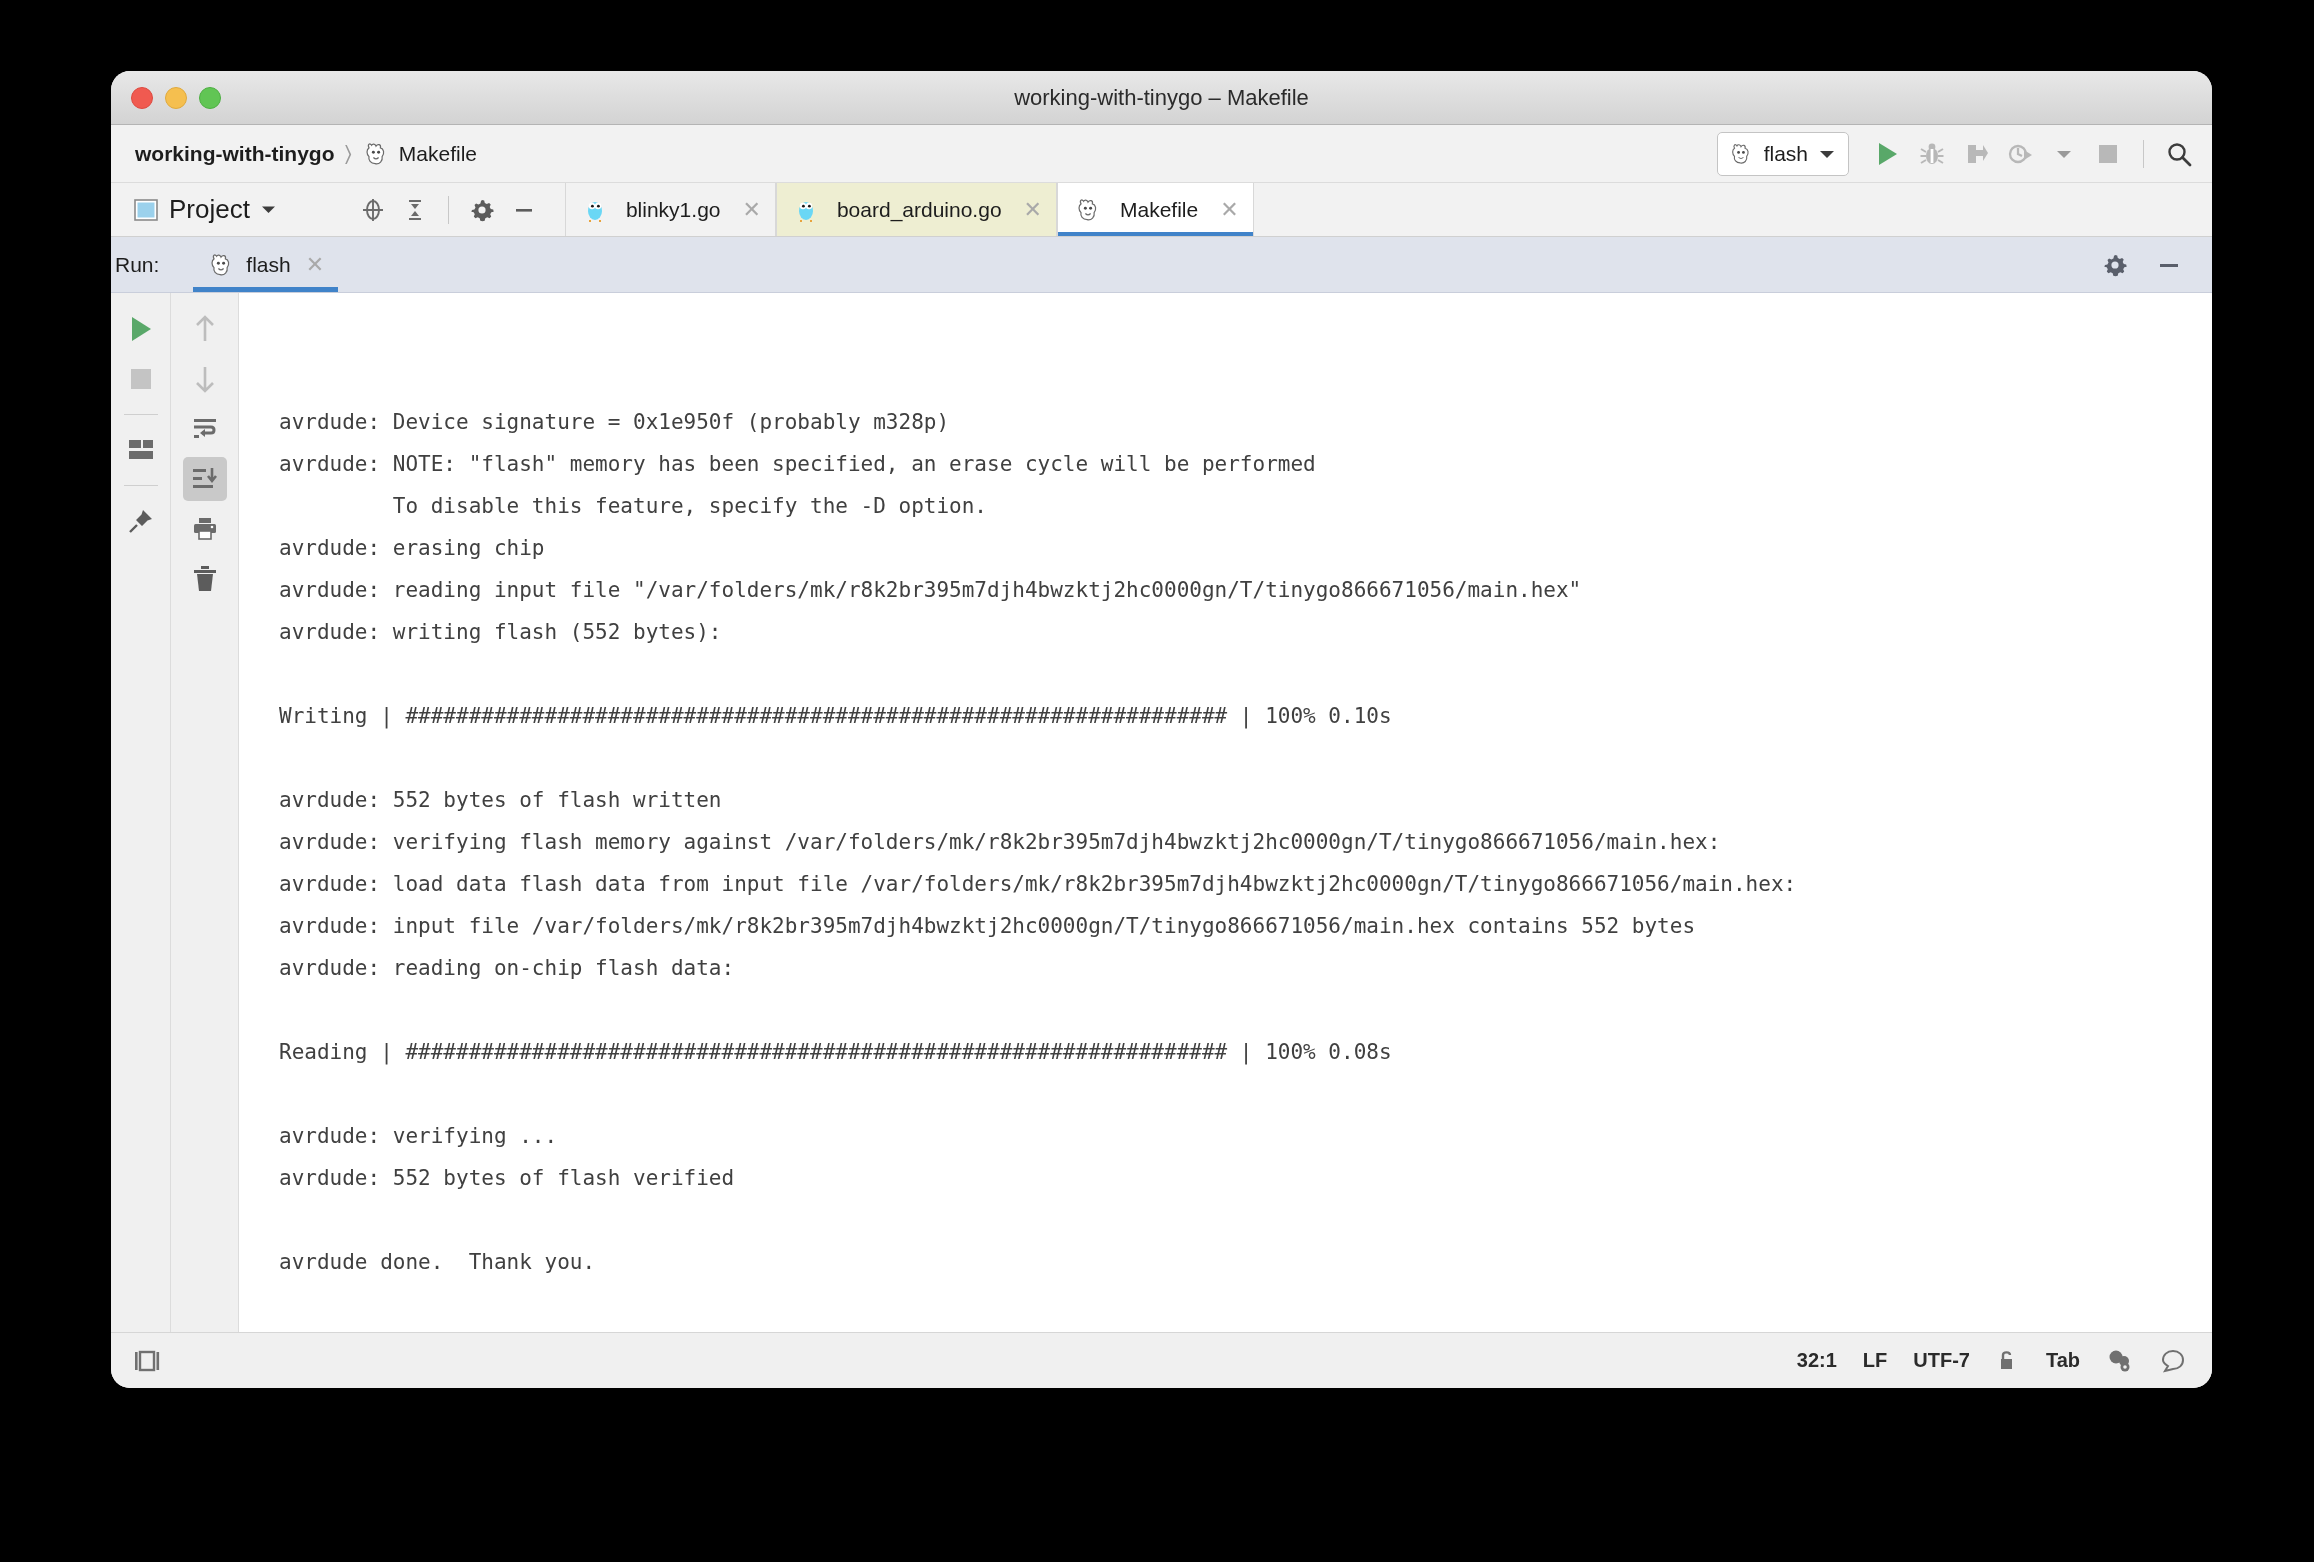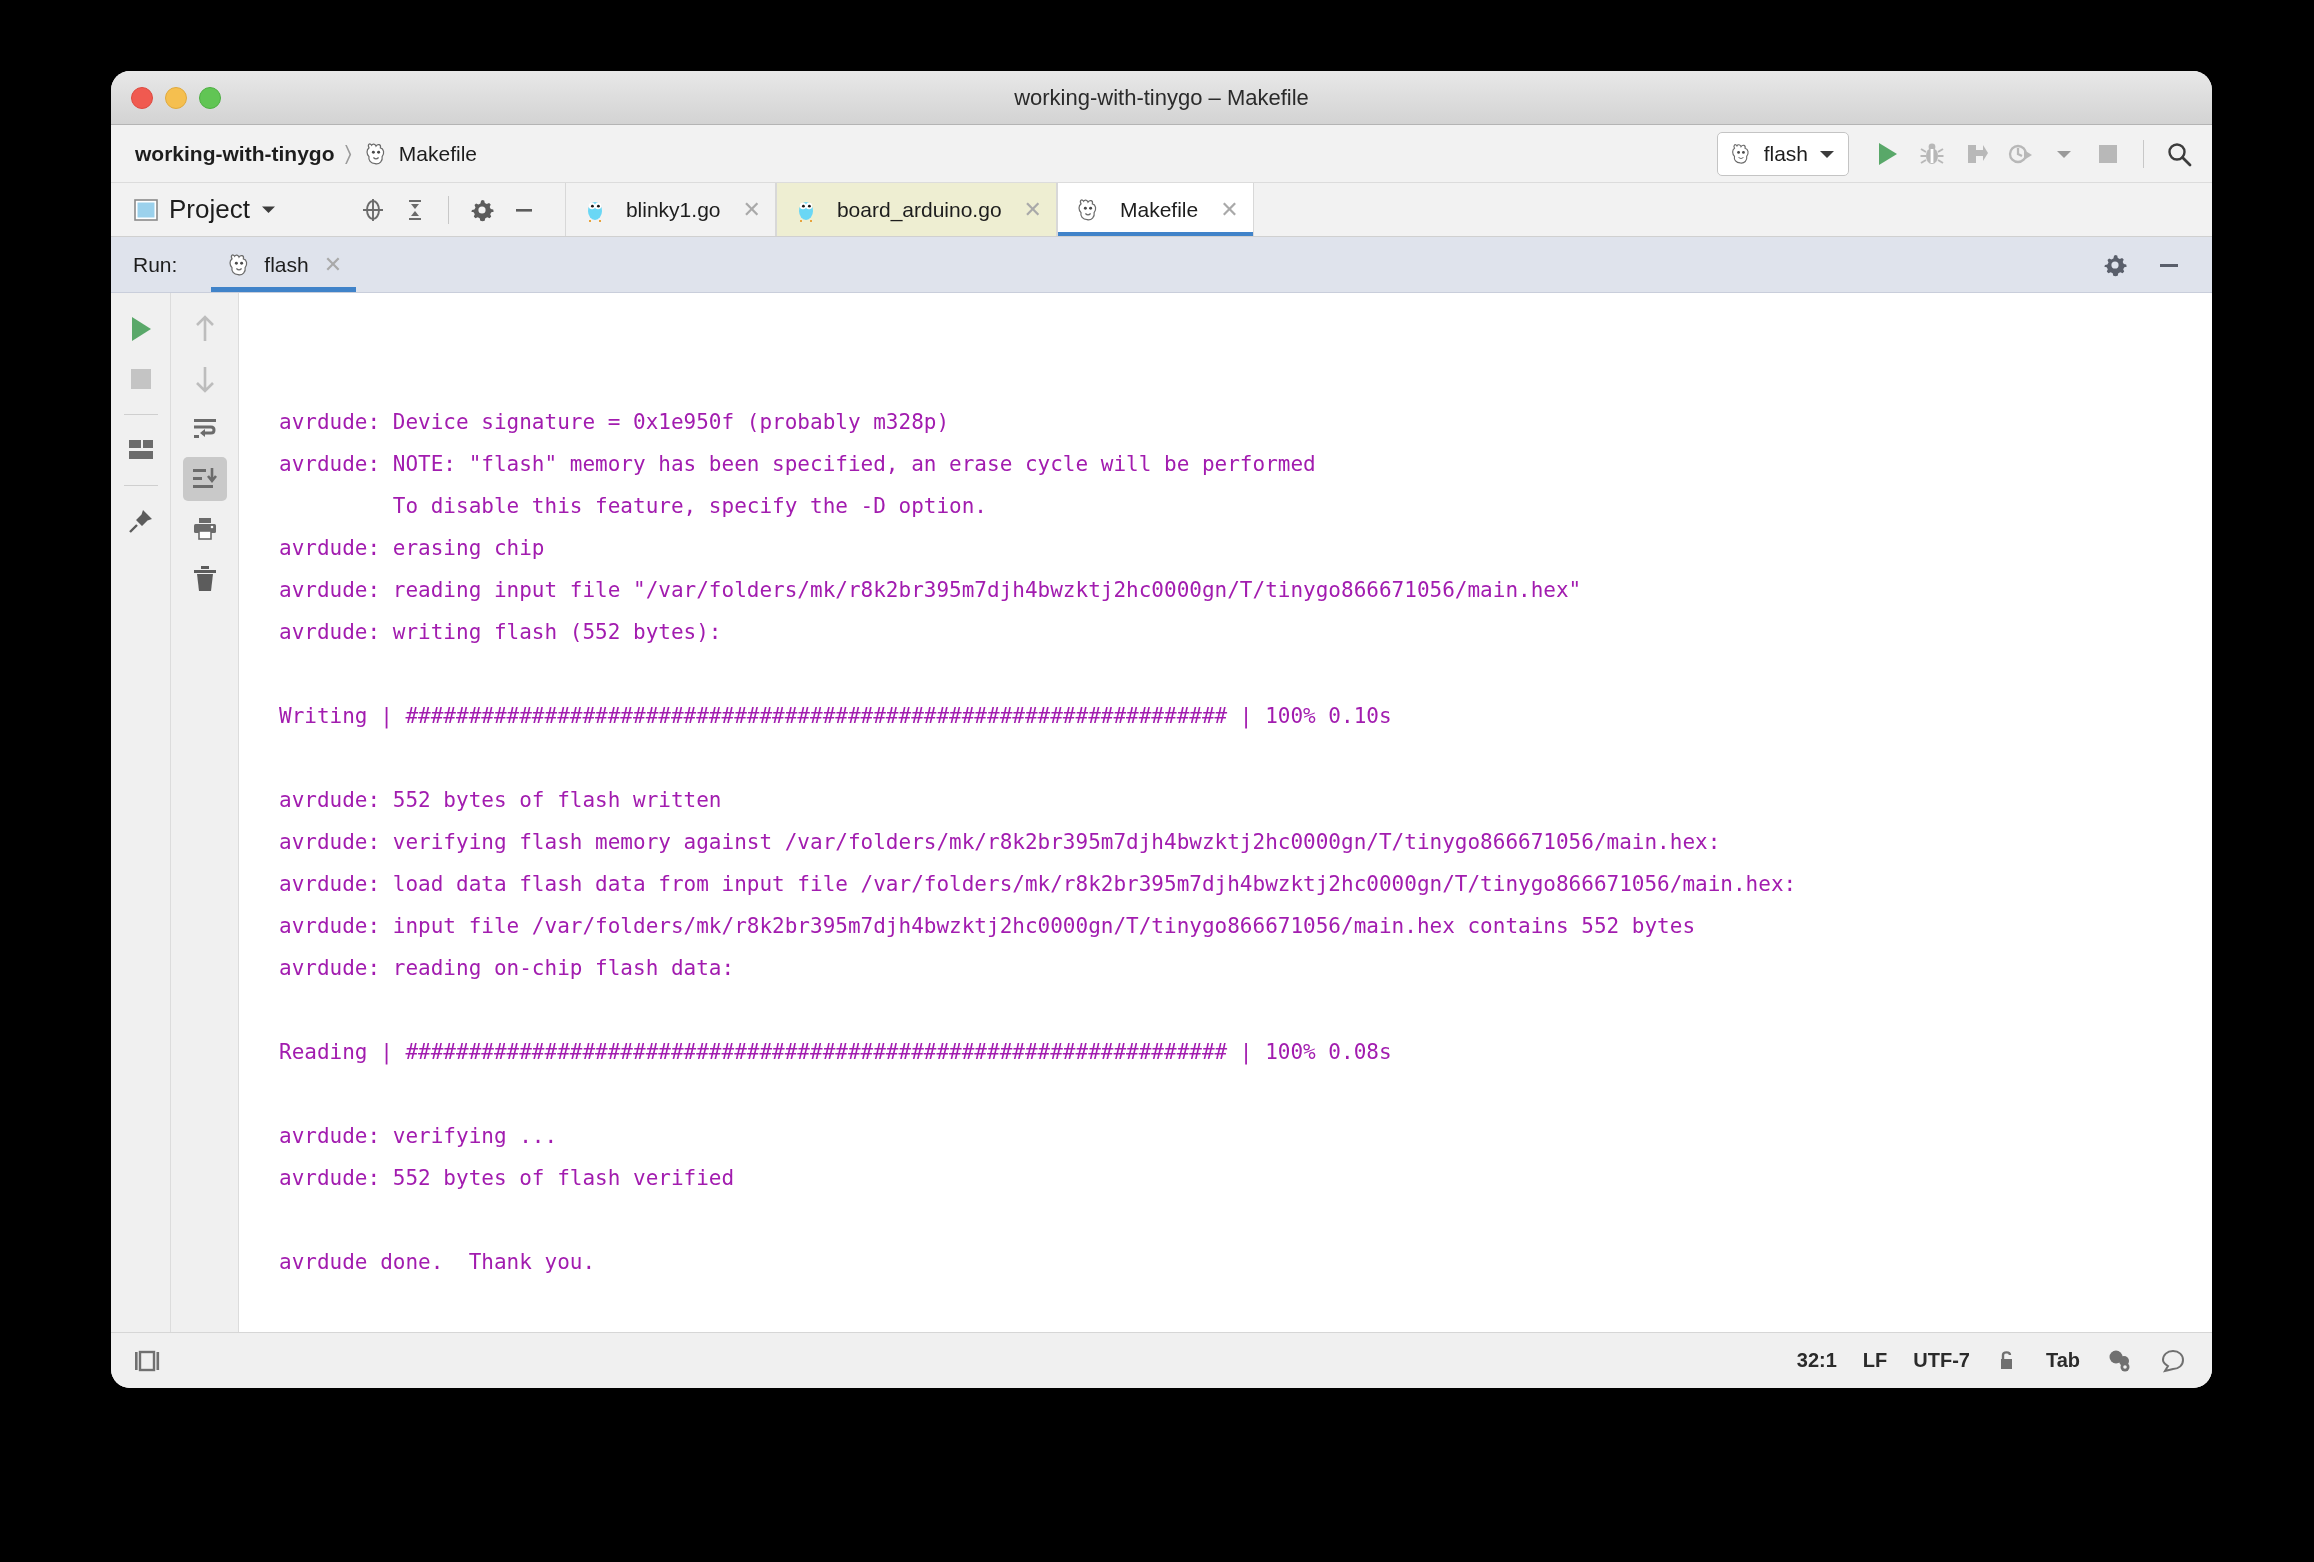--- a/index.html
+++ b/index.html
@@ -173,21 +173,21 @@
     background: #dfe3ec;
     display: flex;
     align-items: stretch;
     border-bottom: 1px solid #c9cedb;
   }
   .run-label {
     display: flex;
     align-items: center;
     font-size: 21px;
     color: #1d1d1d;
-    padding: 0 34px 0 22px;
+    padding: 0 34px 0 4px;
   }
   .run-tab {
     display: flex;
     align-items: center;
     gap: 11px;
     padding: 0 14px;
     position: relative;
     font-size: 21px;
     color: #1d1d1d;
   }
@@ -241,21 +241,21 @@
   .console {
     flex: 1 1 auto;
     padding: 24px 0 0 40px;
     font-family: "DejaVu Sans Mono", "Liberation Mono", monospace;
     font-size: 21px;
     line-height: 42px;
     white-space: pre;
     overflow: hidden;
     color: #8b1c1c;
   }
-  .line.err  { color: #a21caf; }
+  .line.err  { color: #404040; }
   .line.blank { color: transparent; }
 
   
   .statusbar {
     flex: 0 0 55px;
     background: #f0f0f0;
     border-top: 1px solid #d6d6d6;
     display: flex;
     align-items: center;
     padding: 0 26px 0 22px;

